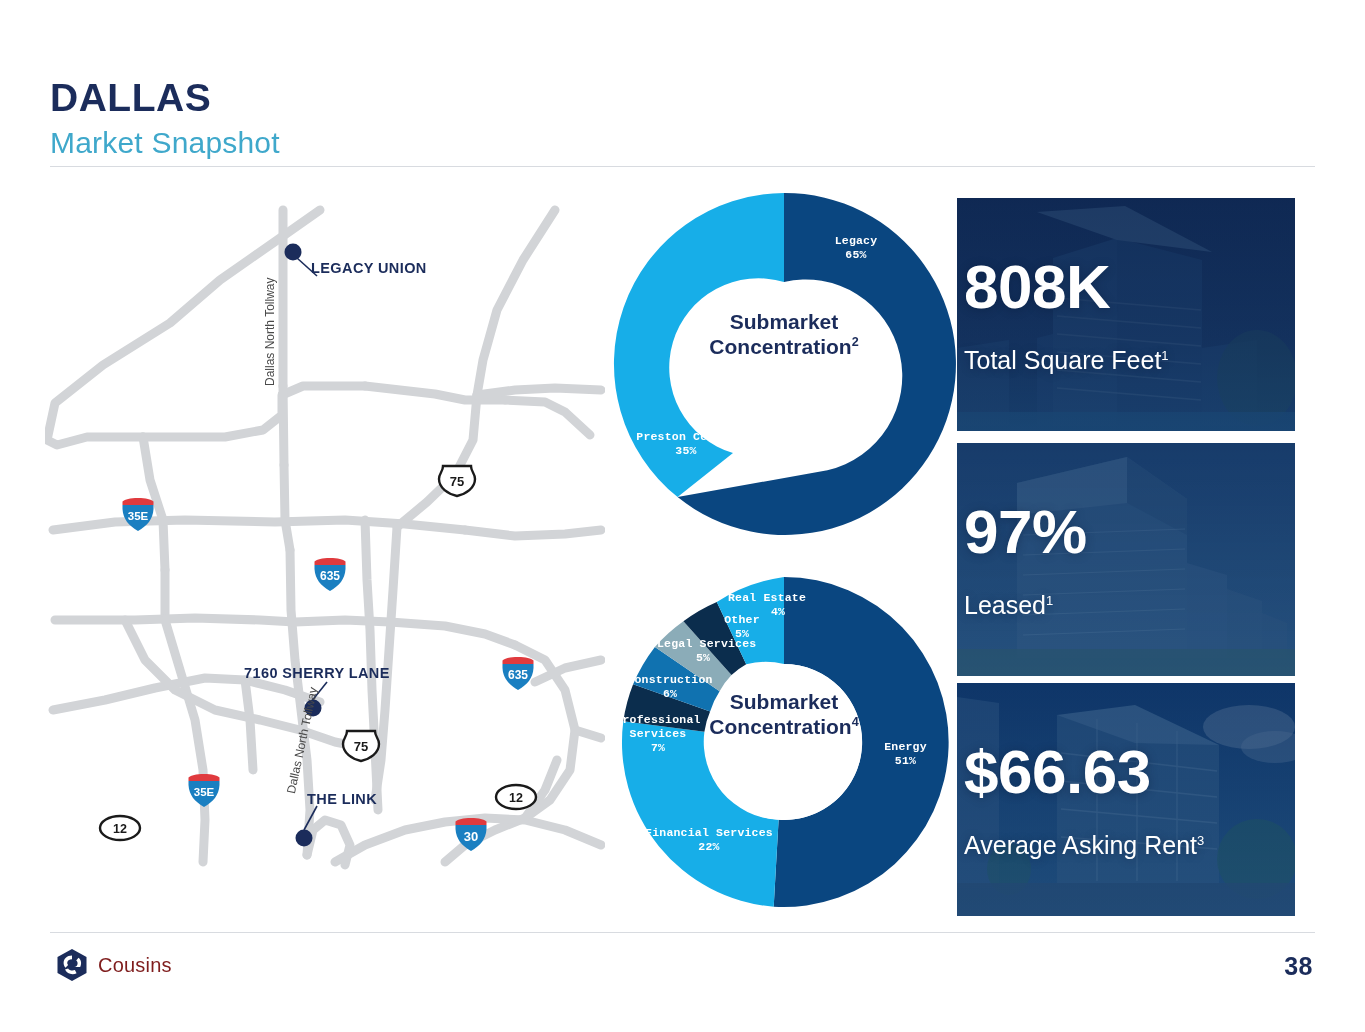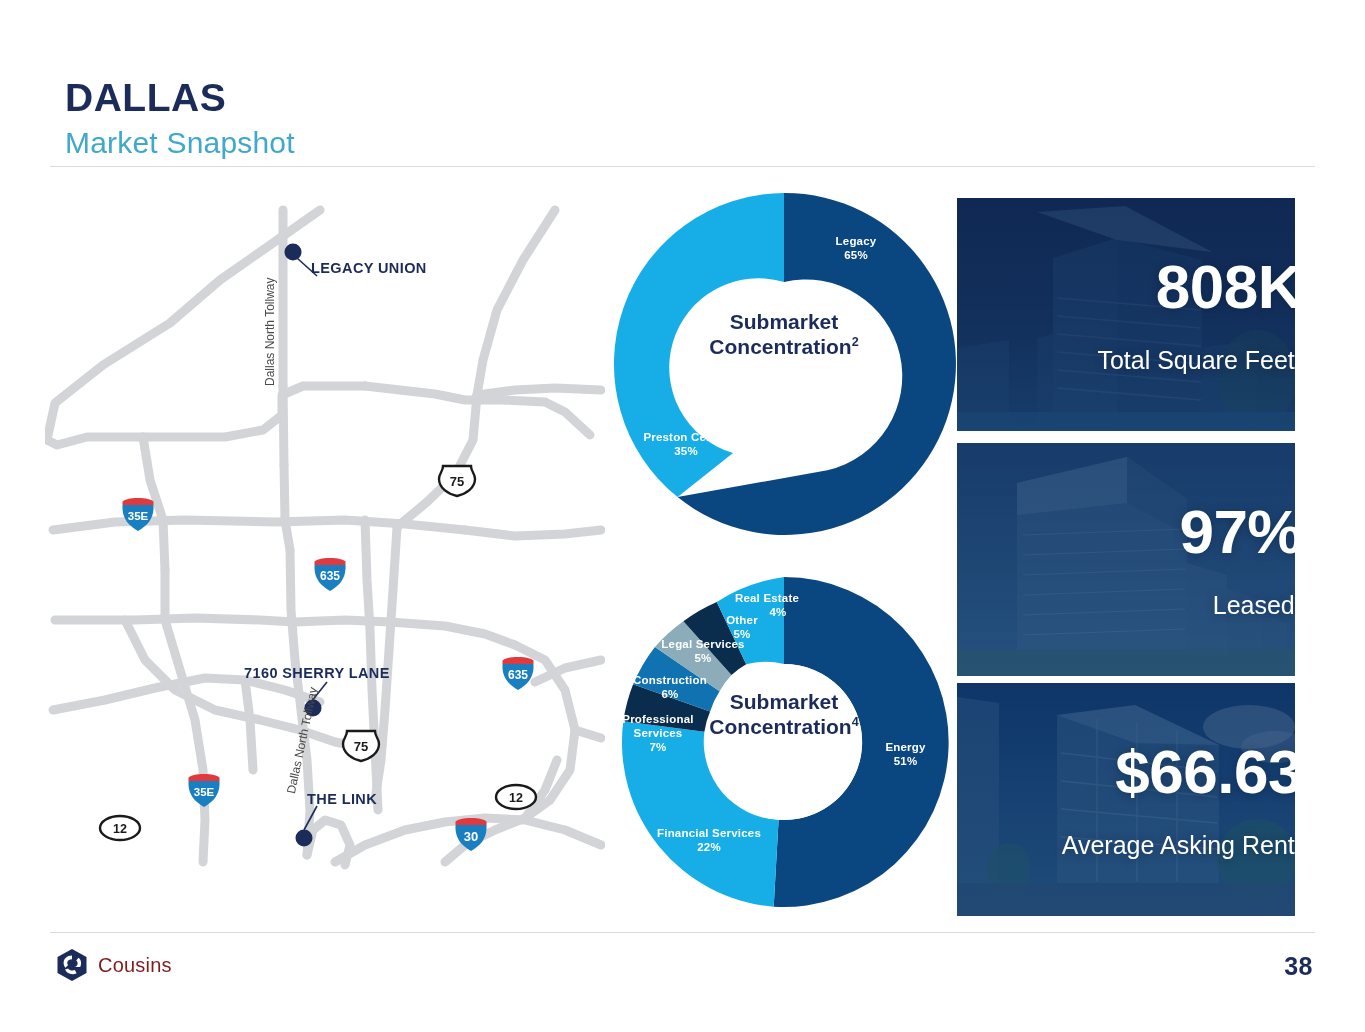--- a/index.html
+++ b/index.html
@@ -4,21 +4,21 @@
 <title>Dallas Market Snapshot</title>
 <style>
   html,body{margin:0;padding:0;background:#fff;}
   body{
     width:1365px;height:1032px;position:relative;overflow:hidden;
     font-family:"Liberation Sans", sans-serif;color:#1b2a55;
   }
   .slide{position:absolute;inset:0;background:#ffffff;}
 
   
-  .hdr{position:absolute;left:50px;top:78px;width:1265px;margin-left:15px;}
+  .hdr{position:absolute;left:50px;top:78px;width:1265px;}
   .hdr-title{
     font-size:39px;font-weight:bold;letter-spacing:.5px;
     color:#1b2c5b;line-height:1;margin:0;
   }
   .hdr-sub{
     font-size:30px;font-weight:300;color:#3fa8cb;line-height:1;
     margin:11px 0 0 0;letter-spacing:.2px;
   }
   .hdr-rule{
     position:absolute;left:50px;top:166px;width:1265px;height:1px;
@@ -48,30 +48,31 @@
   .donut svg{display:block;overflow:visible;}
   .donut-center{
     position:absolute;text-align:center;color:#1b2c5b;
     font-size:21px;font-weight:bold;line-height:1.18;
     left:0;right:0;
   }
   .dlabel{
     position:absolute;color:#ffffff;font-size:11.5px;font-weight:bold;
     text-align:center;line-height:1.25;white-space:nowrap;
     letter-spacing:.2px;
+    font-family:Liberation Mono, monospace;
   }
 
   
   .card{
     position:absolute;width:338px;height:233px;overflow:hidden;
     display:flex;flex-direction:column;align-items:center;justify-content:center;
   }
   .card .photo{position:absolute;inset:0;}
   .card .veil{position:absolute;inset:0;}
-  .card .txt{position:relative;text-align:right;color:#fff;width:100%;padding-left:14px;}
+  .card .txt{position:relative;text-align:left;color:#fff;width:100%;padding-left:14px;}
   .card .big{
     font-size:62px;font-weight:bold;line-height:1;letter-spacing:-0.5px;
     text-shadow:0 1px 10px rgba(0,20,50,.35);
   }
   .card .small{
     font-size:25px;font-weight:300;line-height:1;margin-top:30px;
     text-shadow:0 1px 8px rgba(0,20,50,.35);
   }
   .card .small sup, .card .big sup{font-size:.52em;vertical-align:super;font-weight:400;}
 

